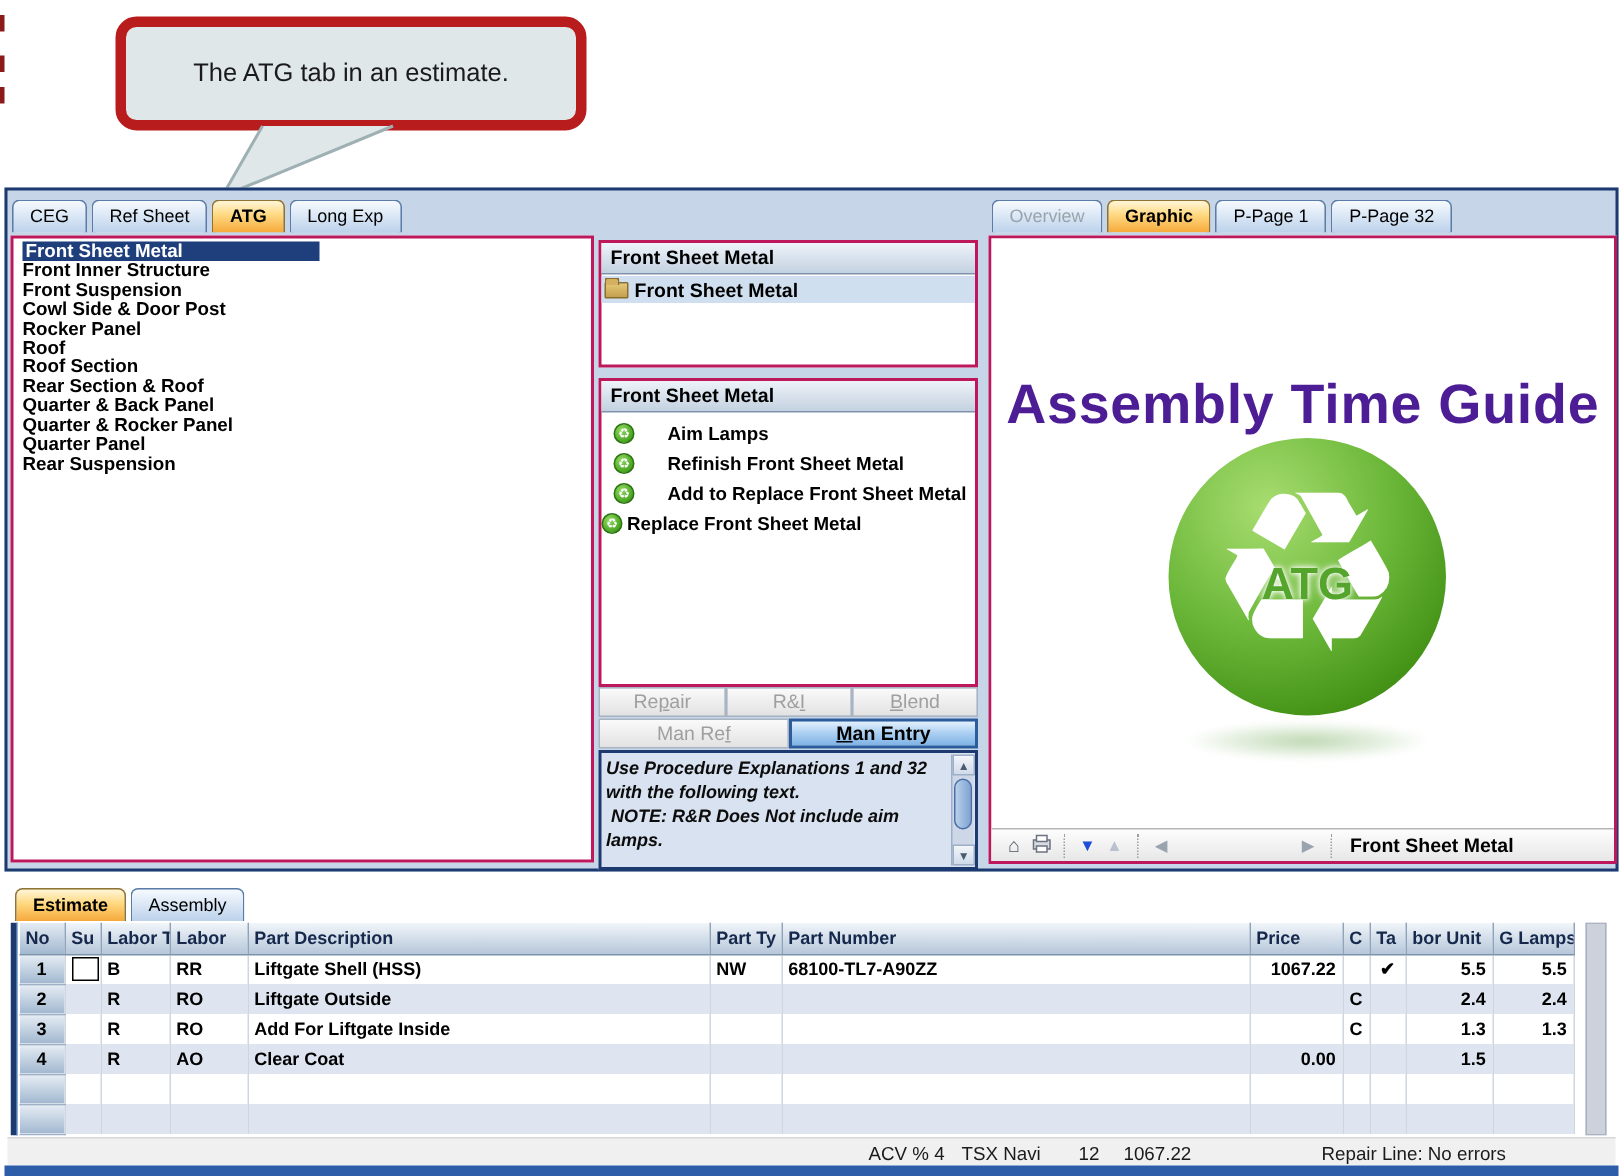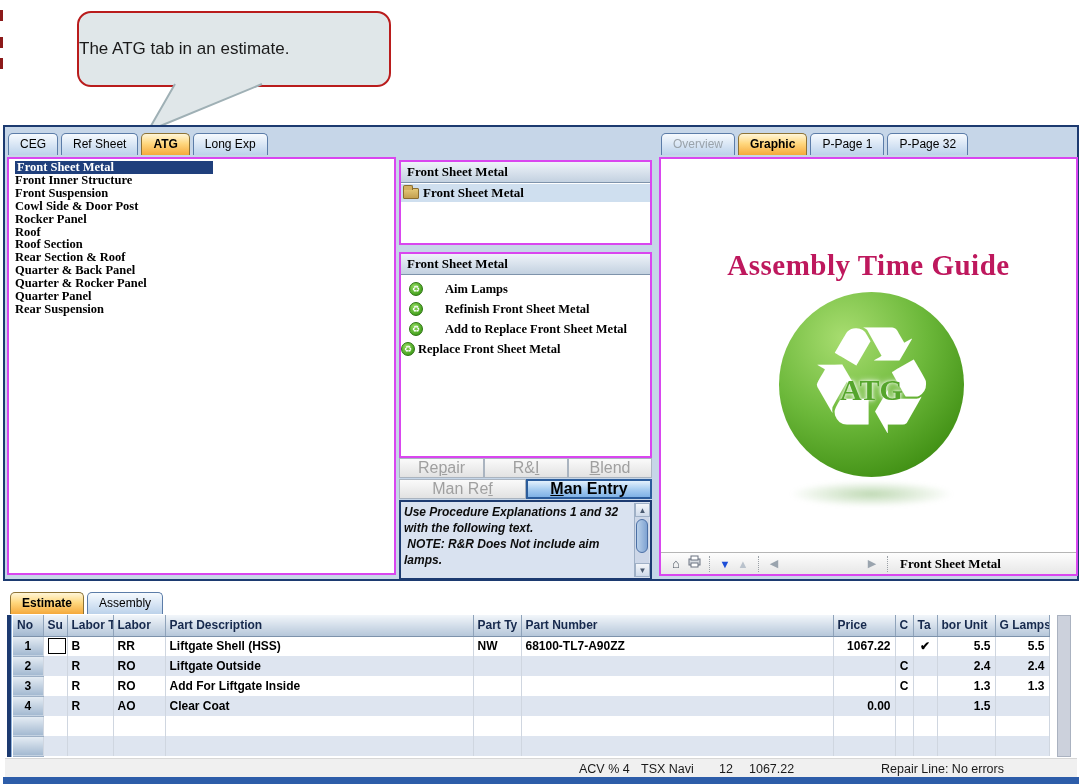--- a/index.html
+++ b/index.html
@@ -2,42 +2,42 @@
 <html><head>
 <meta charset="utf-8">
 <style>
   * { box-sizing: border-box; margin: 0; padding: 0; }
   html,body { width:1082px; height:784px; background:#ffffff; overflow:hidden;
               font-family:"Liberation Sans", sans-serif; }
   .stage { position:absolute; left:0; top:0; width:1082px; height:784px; background:#fff; }
 
   
   .callout { position:absolute; left:77px; top:11px; width:314px; height:76px;
-             background:#e0e7e9; border:2px solid #b91c1c; border-radius:14px;
-             display:flex; align-items:center; justify-content:flex-start;
+             background:#e0e7e9; border:7px solid #b91c1c; border-radius:14px;
+             display:flex; align-items:center; justify-content:center;
              font-size:17px; color:#1a1a1a; }
   .callout-tail { position:absolute; left:0; top:0; pointer-events:none; }
   .red-dash { position:absolute; left:0; width:3px; background:#8c1a1a; }
 
   
   .app { position:absolute; left:3px; top:125px; width:1076px; height:456px;
          background:#c6d6e8; border:2px solid #1c3a70; }
   .blue-strip { position:absolute; left:3px; top:777px; width:1076px; height:7px; background:#2d5da9; }
 
   
   .tabbar { position:absolute; display:flex; align-items:flex-end; height:24px; }
   .tab { height:22px; padding:3px 11px 0; margin-right:3px; font-size:12px; color:#000;
          background:linear-gradient(#f6fafe,#d6e4f4 55%,#bcd2ea);
          border:1px solid #5b7ca8; border-bottom:none; border-radius:5px 5px 0 0; white-space:nowrap; }
   .tab.active { background:linear-gradient(#fff6d8,#ffd87f 45%,#f5a93b);
                 border-color:#8d7336; font-weight:bold; }
   .tab.disabled { color:#9aa3ab; }
 
   
-  .panel { position:absolute; background:#fff; border:2px solid #d946ef;font-family:Liberation Serif, serif; }
+  .panel { position:absolute; background:#fff; border:2px solid #be185d; }
   .panel-header { height:21px; line-height:19px; padding:0 6px; font-size:13px; font-weight:bold; color:#000;
                   background:linear-gradient(#eef3f9,#c3d1e0); border-bottom:1px solid #7e93ab; }
 
   
   .grouplist { padding:2px 0 0 6px; }
   .grouplist .gitem { font-size:12.5px; font-weight:bold; color:#000; line-height:12.9px; white-space:nowrap; }
   .grouplist .gitem .sel { display:inline-block; width:198px; background:#1f3f7c; color:#fff; padding-left:2px; }
 
   
   .folder-row { display:flex; align-items:center; height:18px; background:#cfdfef; margin-top:1px; }
@@ -51,41 +51,41 @@
   .op { display:flex; align-items:center; height:18px; margin-top:2px; }
   .op-icon { width:14px; height:14px; border-radius:50%; flex:0 0 14px;
              background:radial-gradient(circle at 35% 30%, #8fd95c, #4aa522 70%, #2f7a10);
              border:1px solid #2c7411; color:#fff; font-size:9px; line-height:12px; text-align:center; }
   .op .op-label { font-size:12.5px; font-weight:bold; margin-left:22px; white-space:nowrap; }
   .op.indent { padding-left:8px; }
   .op.flush .op-label { margin-left:3px; }
 
   
   .btnrow { position:absolute; display:flex; }
-  .ubtn { height:20px; font-size:16px; text-align:center; line-height:18px;
+  .ubtn { height:20px; font-size:13px; text-align:center; line-height:18px;
           background:linear-gradient(#fafafa,#e2e2e2); border:1px solid #aab4c0; color:#9f9f9f; }
   .ubtn .u { text-decoration:underline; }
   .ubtn.primary { background:linear-gradient(#e3f1fd,#a9cef1 50%,#7fb2e6);
                   border:2px solid #2b5c9b; color:#000; font-weight:bold; line-height:16px; }
 
   
   .note { position:absolute; background:#d9e2f0; border:2px solid #1c3a70; }
   .note-text { position:absolute; left:3px; top:2px; right:18px; bottom:2px;
                font-size:12px; font-weight:bold; color:#0c0c0c; line-height:16px; white-space:pre-wrap; }
   .vscroll { position:absolute; right:1px; top:1px; bottom:1px; width:15px; background:#cdd7e8; border-left:1px solid #9fb0c6; }
   .vscroll .arr { position:absolute; left:0; width:15px; height:14px; text-align:center; font-size:8px; color:#4a5a70;
                   background:linear-gradient(#f3f6fa,#cfdaea); border:1px solid #9fb0c6; line-height:13px; }
   .vscroll .arr.up { top:0; } .vscroll .arr.dn { bottom:0; }
   .vscroll .thumb { position:absolute; left:1px; top:16px; width:12px; height:34px; border-radius:6px;
                   background:linear-gradient(90deg,#b9d0ea,#7fa3d2); border:1px solid #4a6fa5; }
 
   
   .graphic-body { position:absolute; inset:0; background:#fff; overflow:hidden; }
   .atg-title { position:absolute; left:0; right:0; top:90px; text-align:center;
-               font-size:29px; font-weight:bold; color:#be185d; letter-spacing:0.5px; }
+               font-size:37px; font-weight:bold; color:#4c1d95; letter-spacing:0.5px; }
   .sphere { position:absolute; left:118px; top:133px; width:185px; height:185px; border-radius:50%;
             background:radial-gradient(circle at 35% 25%, #a8dd70, #6cb83a 45%, #449317 78%, #2f6e12);
             display:flex; align-items:center; justify-content:center; }
   .sphere .recycle { font-size:150px; color:#ffffff; line-height:150px; margin-top:-6px; }
   .sphere .atg-label { position:absolute; left:0; right:0; top:53%; transform:translateY(-50%);
             text-align:center; font-size:30px; font-weight:bold; color:#55a52c;
             text-shadow:0 0 3px #fff, 0 0 6px #fff; }
   .reflection { position:absolute; left:128px; top:322px; width:165px; height:26px; border-radius:50%;
             background:radial-gradient(ellipse at center, rgba(110,170,85,.45), rgba(110,170,85,0) 70%);
             filter:blur(2px); }

